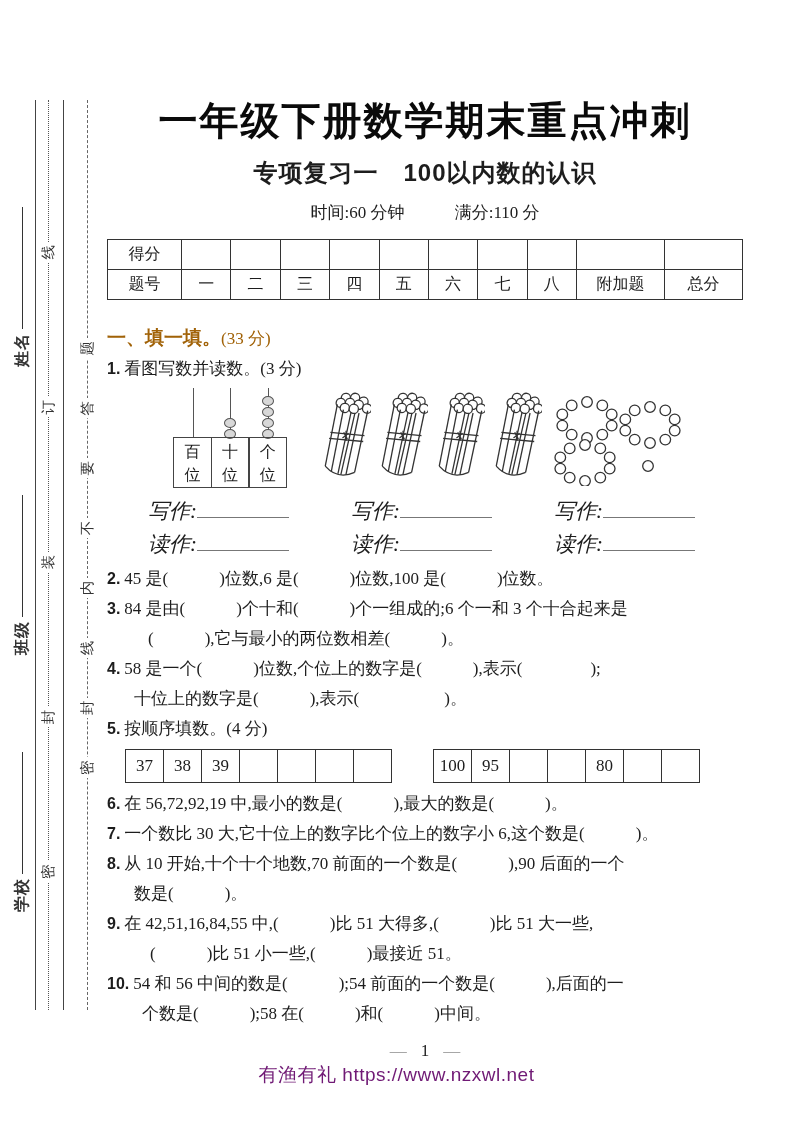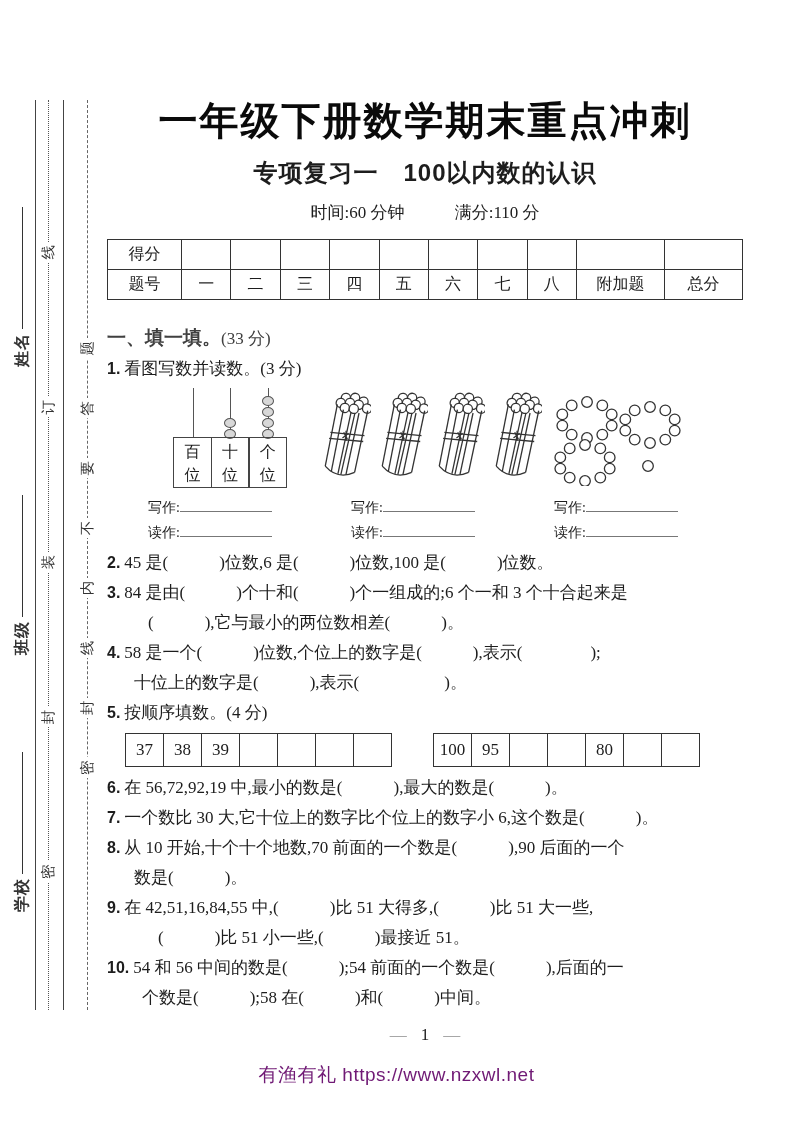--- a/index.html
+++ b/index.html
@@ -27,21 +27,21 @@
               font-size:24px; text-align:center; margin-top:9px; letter-spacing:1px; }
   .infoline { text-align:center; margin-top:12px; font-size:17px; }
   .infoline span { margin:0 23px; }
 
   table.score { border-collapse:collapse; width:100%; margin-top:15px; table-layout:fixed; }
   table.score td { border:1.2px solid #333; height:30px; text-align:center; font-size:16px; padding:0; }
   table.score td.lbl { width:74px; }
   table.score td.extra { width:88px; }
   table.score td.total { width:78px; }
 
-  .sec-head { margin-top:25px; font-size:19px; font-weight:bold; color:#404040; }
+  .sec-head { margin-top:25px; font-size:19px; font-weight:bold; color:#a16207; }
   .sec-head .pts { font-weight:normal; font-size:17px; }
 
   .q { font-size:17px; line-height:30px; padding-left:27px; text-indent:-27px; }
   .q .num { font-weight:bold; font-family:"Liberation Sans","DejaVu Sans",sans-serif; font-size:16px; margin-right:4px; }
   .q .cont { display:block; text-indent:0; }
   .q.mt { margin-top:3px; }
   .line { white-space:nowrap; }
 
   
   .fig-row { position:relative; height:102px; margin-top:4px; }
@@ -52,21 +52,21 @@
   .beads { position:absolute; bottom:49px; left:50%; transform:translateX(-50%);
            display:flex; flex-direction:column-reverse; }
   .bead { width:12px; height:10px; border:1.4px solid #555; border-radius:50%; background:#d8d8d8; margin-top:1px; }
   .ab-box { position:absolute; bottom:0; width:100%; height:51px; border:1.4px solid #444;
             text-align:center; font-size:16px; line-height:23px; padding-top:2px; }
   .ab-box span { display:block; }
   .bundles { position:absolute; left:216px; top:2px; display:flex; gap:9px; }
   .rings { position:absolute; left:438px; top:6px; }
 
   .wr-row { display:flex; margin-top:7px; }
-  .wr-col { width:203px; padding-left:41px; font-size:14px; }
+  .wr-col { width:203px; padding-left:41px; font-size:21px;font-style:italic; }
   .blank { display:inline-block; width:92px; border-bottom:1.3px solid #777; height:15px; vertical-align:baseline; }
 
   .seq-row { display:flex; margin:5px 0 6px 18px; }
   table.seq { border-collapse:collapse; table-layout:fixed; }
   table.seq td { border:1.2px solid #333; width:38px; height:33px; text-align:center; font-size:17px; }
   table.seq.second { margin-left:41px; }
 
   .pagenum { text-align:center; margin-top:12px; font-size:17px; color:#222; }
   .pagenum .dash { color:#999; margin:0 14px; }
 
@@ -396,21 +396,21 @@
     <span class="num">7.</span><span class="line">一个数比 30 大,它十位上的数字比个位上的数字小 6,这个数是(　　　)。</span>
   </div>
 
   <div class="q">
     <span class="num">8.</span><span class="line">从 10 开始,十个十个地数,70 前面的一个数是(　　　),90 后面的一个</span>
     <span class="cont line">数是(　　　)。</span>
   </div>
 
   <div class="q">
     <span class="num">9.</span><span class="line">在 42,51,16,84,55 中,(　　　)比 51 大得多,(　　　)比 51 大一些,</span>
-    <span class="cont line" style="margin-left:24px">(　　　)比 51 小一些,(　　　)最接近 51。</span>
+    <span class="cont line" style="margin-left:16px">(　　　)比 51 小一些,(　　　)最接近 51。</span>
   </div>
 
   <div class="q">
     <span class="num">10.</span><span class="line">54 和 56 中间的数是(　　　);54 前面的一个数是(　　　),后面的一</span>
     <span class="cont line" style="margin-left:8px">个数是(　　　);58 在(　　　)和(　　　)中间。</span>
   </div>
 
   <div class="pagenum">
     <span class="dash">—</span><span>1</span><span class="dash">—</span>
   </div>

